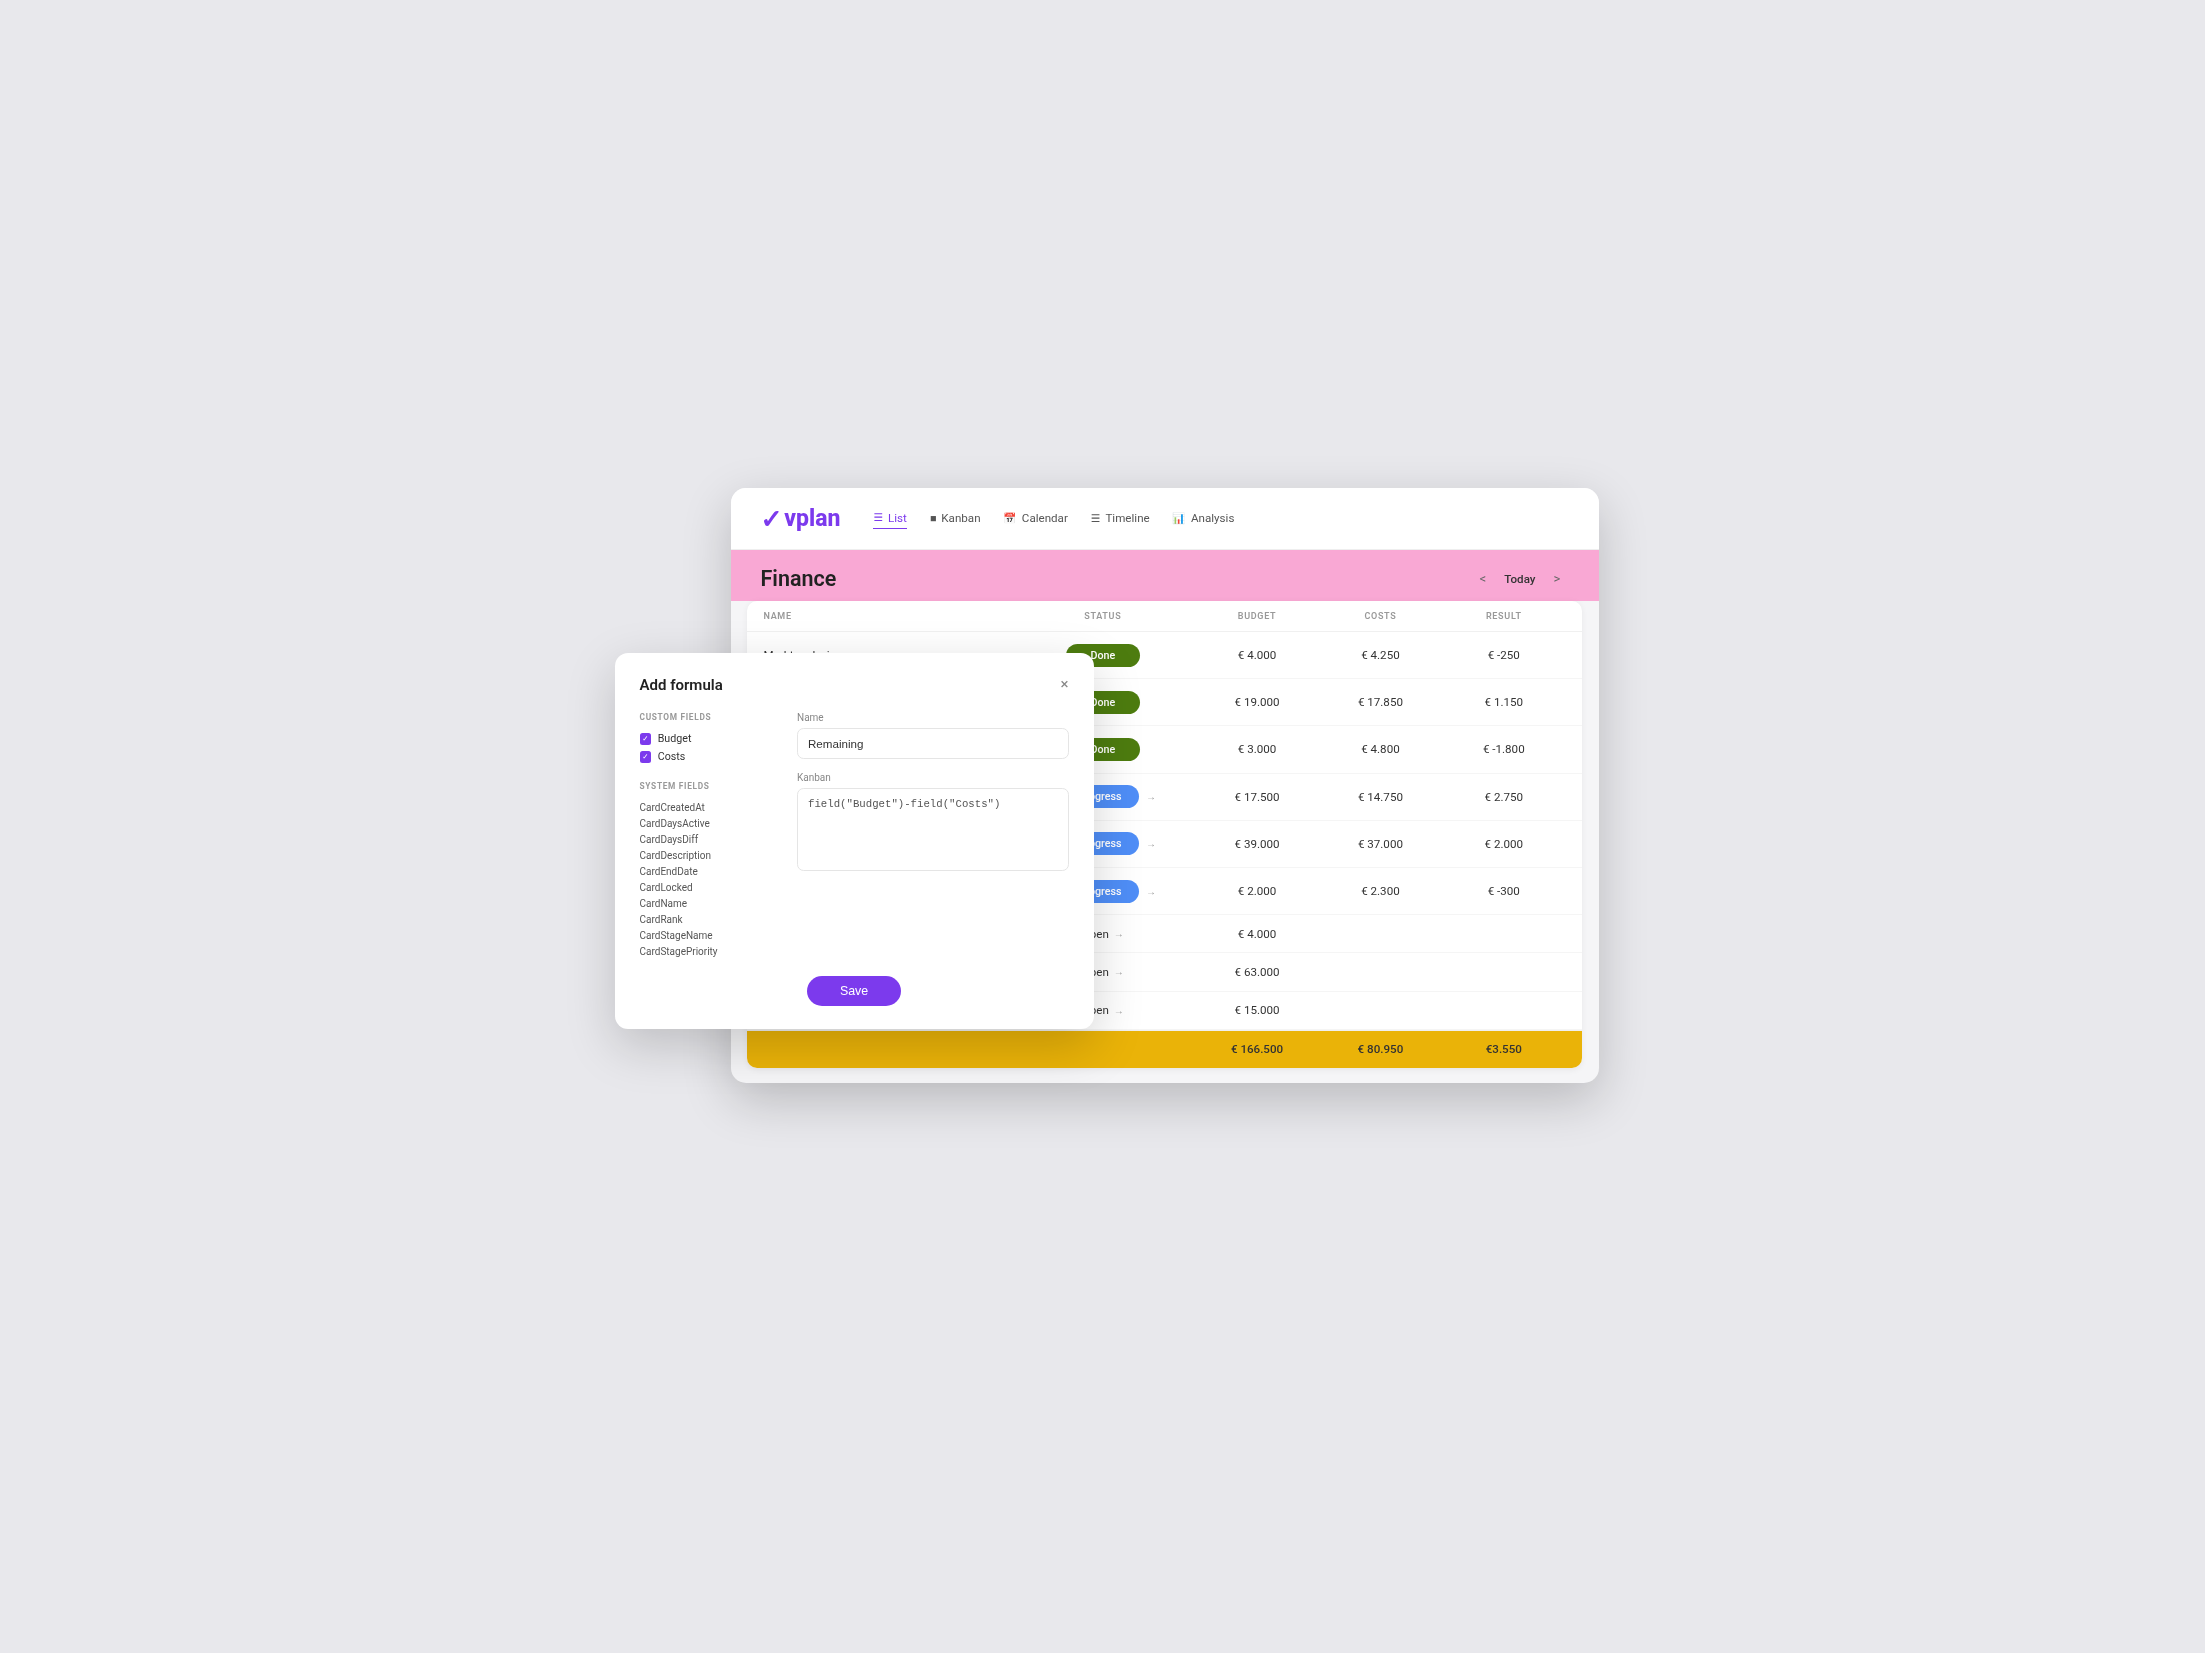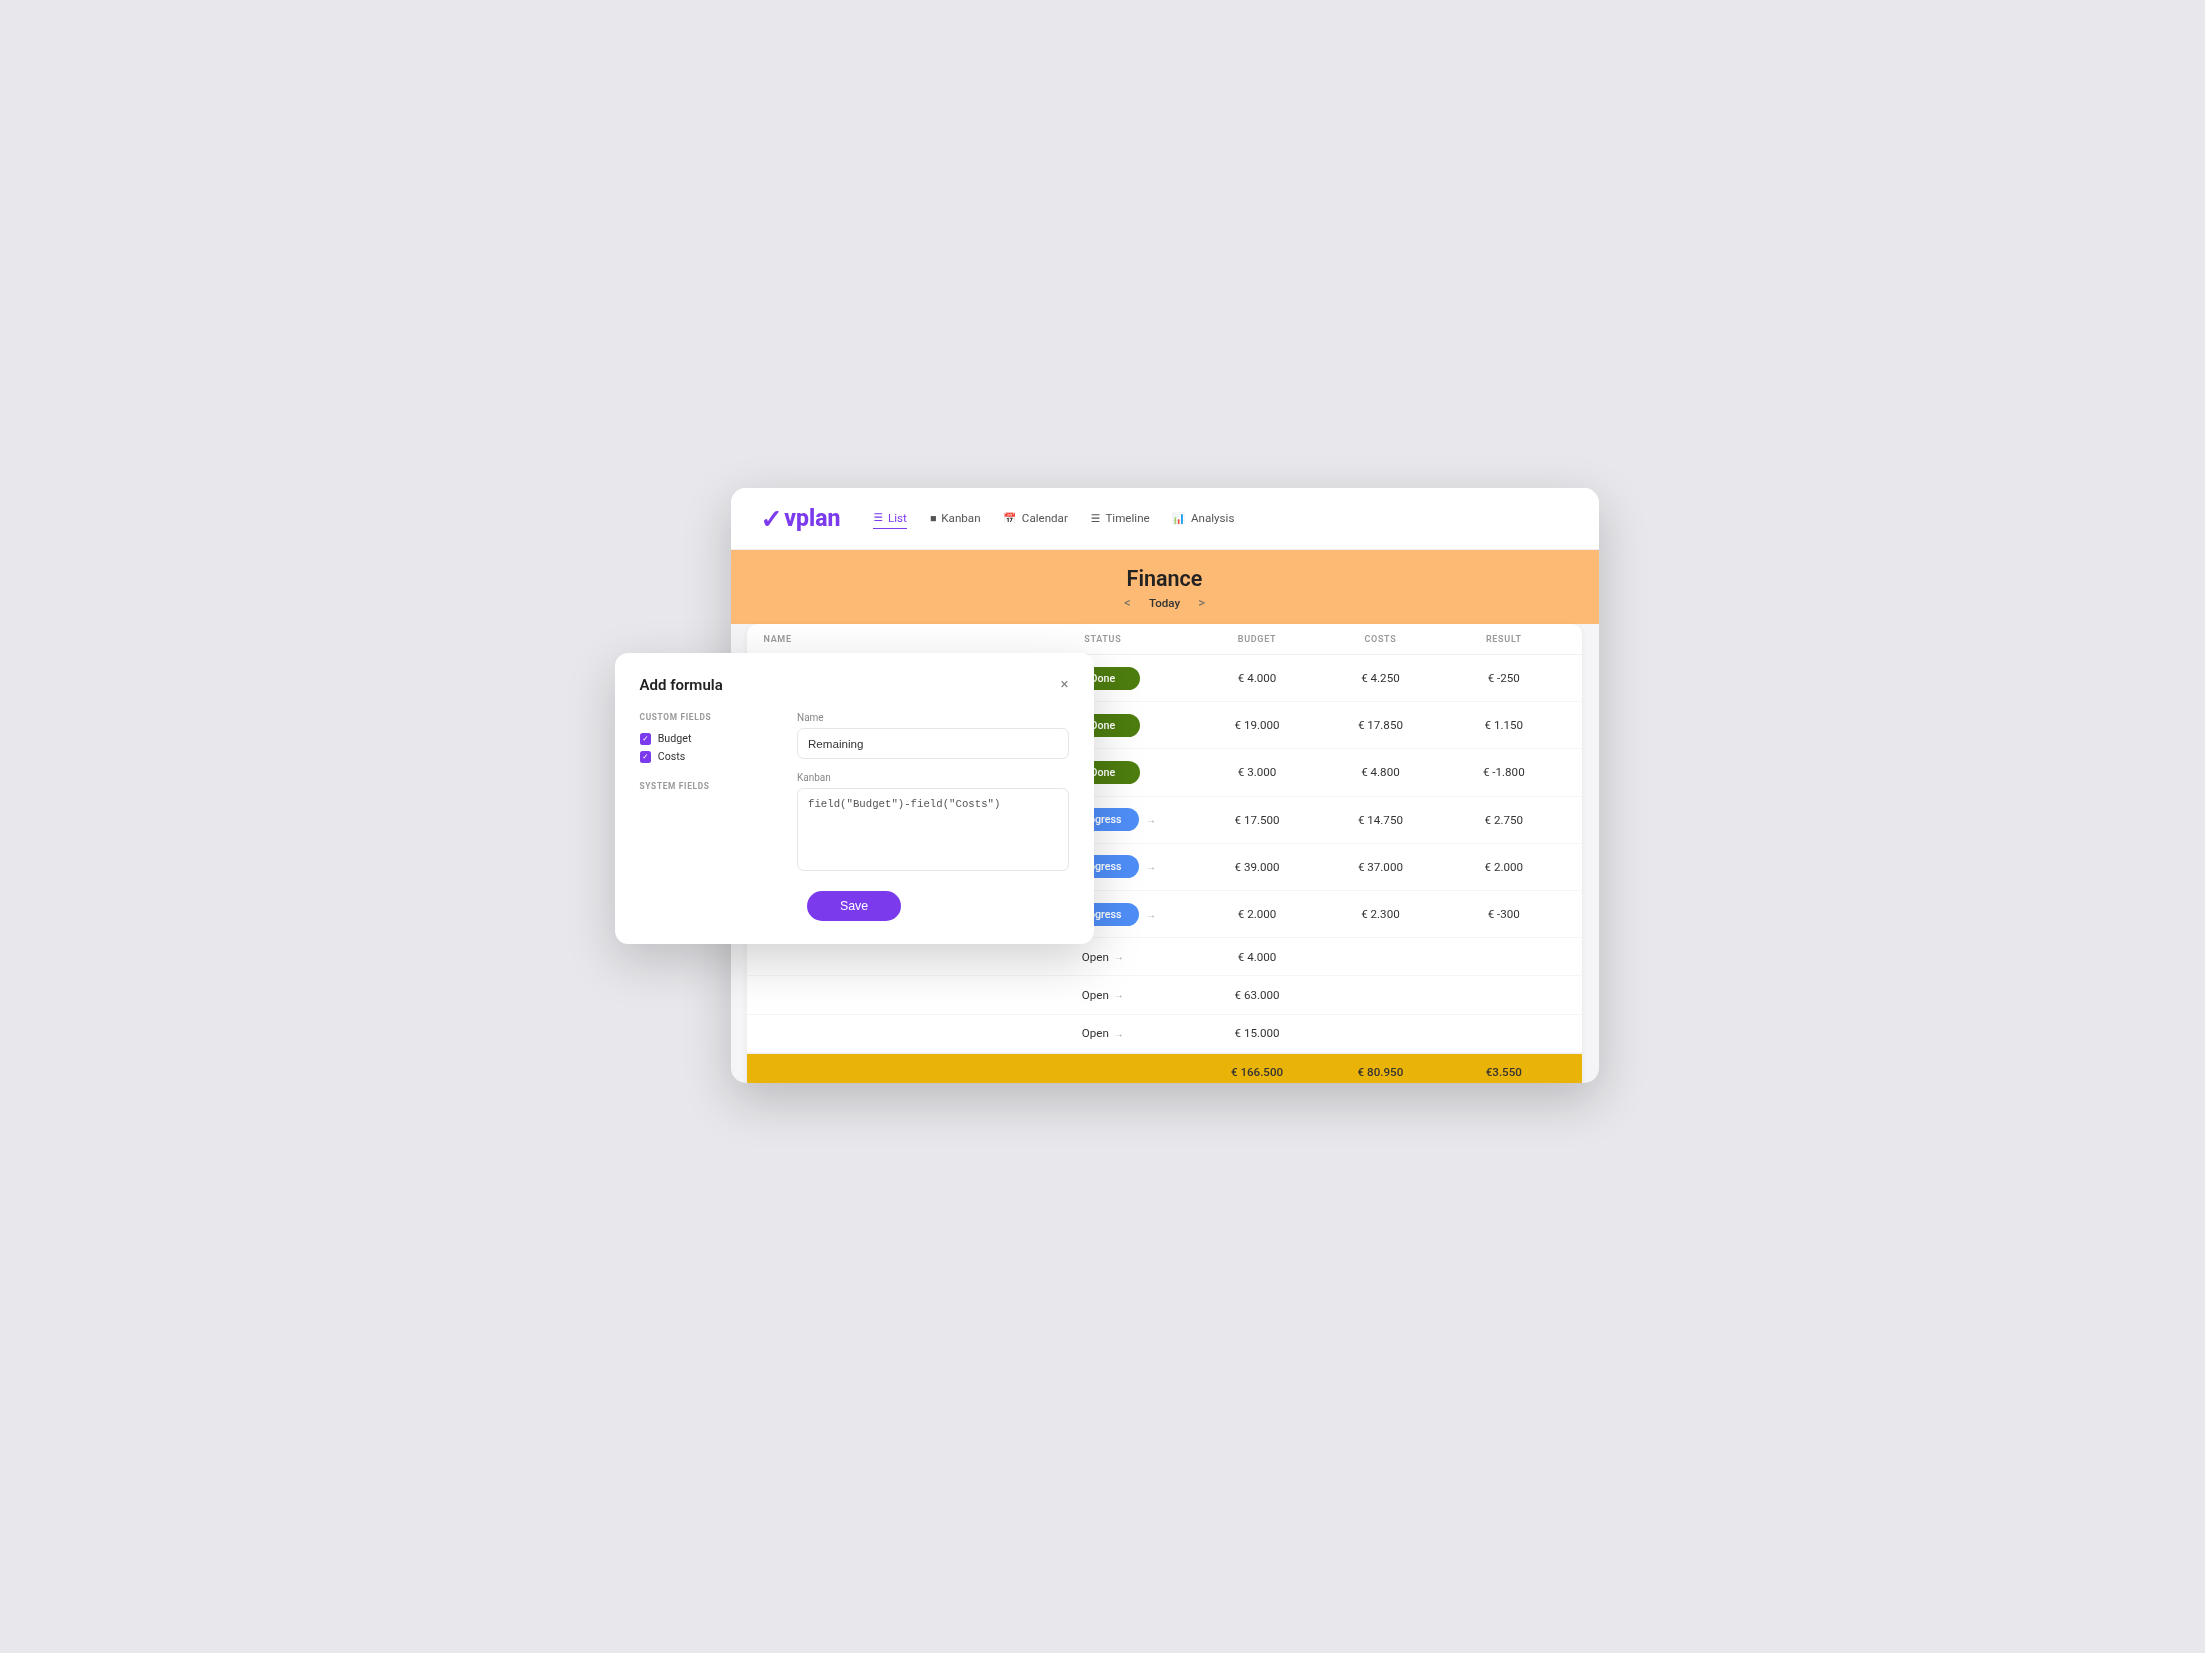--- a/index.html
+++ b/index.html
@@ -75,26 +75,25 @@
     .nav-tab.active {
       color: #7c3aed;
       border-bottom: 1.7px solid #7c3aed;
     }
 
     .nav-tab-icon {
       font-size: 10.7px;
     }
 
     .page-header {
-      background: #fdba74;
+      background: #f9a8d4;
       padding: 16.5px 30px 10px;
       display: flex;
       align-items: center;
       justify-content: space-between;
-      flex-direction: column;
     }
 
     .page-title {
       font-size: 21.5px;
       font-weight: 600;
       color: #222;
     }
 
     .page-nav {
       display: flex;
@@ -558,20 +557,32 @@
           </div>
           <div class="field-item">
             <div class="field-checkbox">
               <span class="field-checkbox-check">✓</span>
             </div>
             <span>Costs</span>
           </div>
         </div>
 
         <div class="fields-section-title">SYSTEM FIELDS</div>
+        <div>
+          <div class="system-field-item">CardCreatedAt</div>
+          <div class="system-field-item">CardDaysActive</div>
+          <div class="system-field-item">CardDaysDiff</div>
+          <div class="system-field-item">CardDescription</div>
+          <div class="system-field-item">CardEndDate</div>
+          <div class="system-field-item">CardLocked</div>
+          <div class="system-field-item">CardName</div>
+          <div class="system-field-item">CardRank</div>
+          <div class="system-field-item">CardStageName</div>
+          <div class="system-field-item">CardStagePriority</div>
+        </div>
       </div>
 
       <div class="form-panel">
         <label class="form-label">Name</label>
         <input class="form-input" type="text" value="Remaining" style="">
 
         <label class="form-label">Kanban</label>
         <textarea class="form-textarea" style="">field("Budget")-field("Costs")</textarea>
       </div>
     </div>

